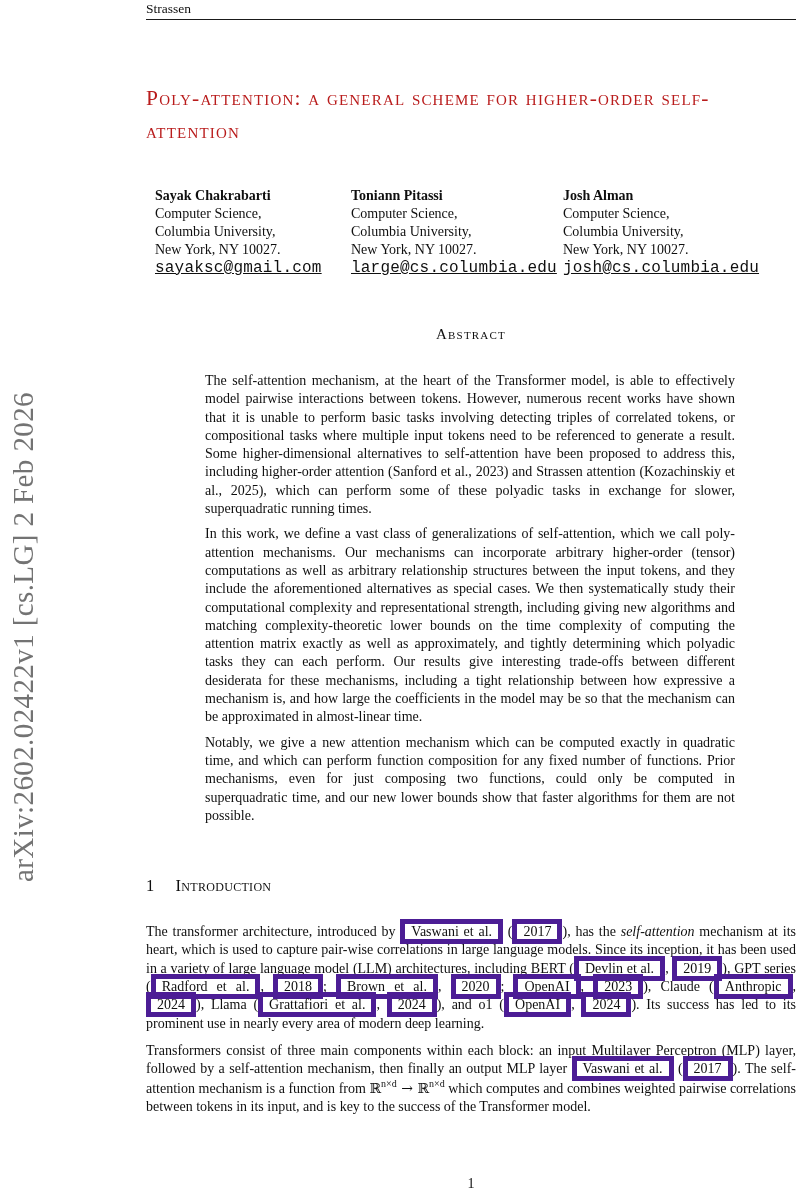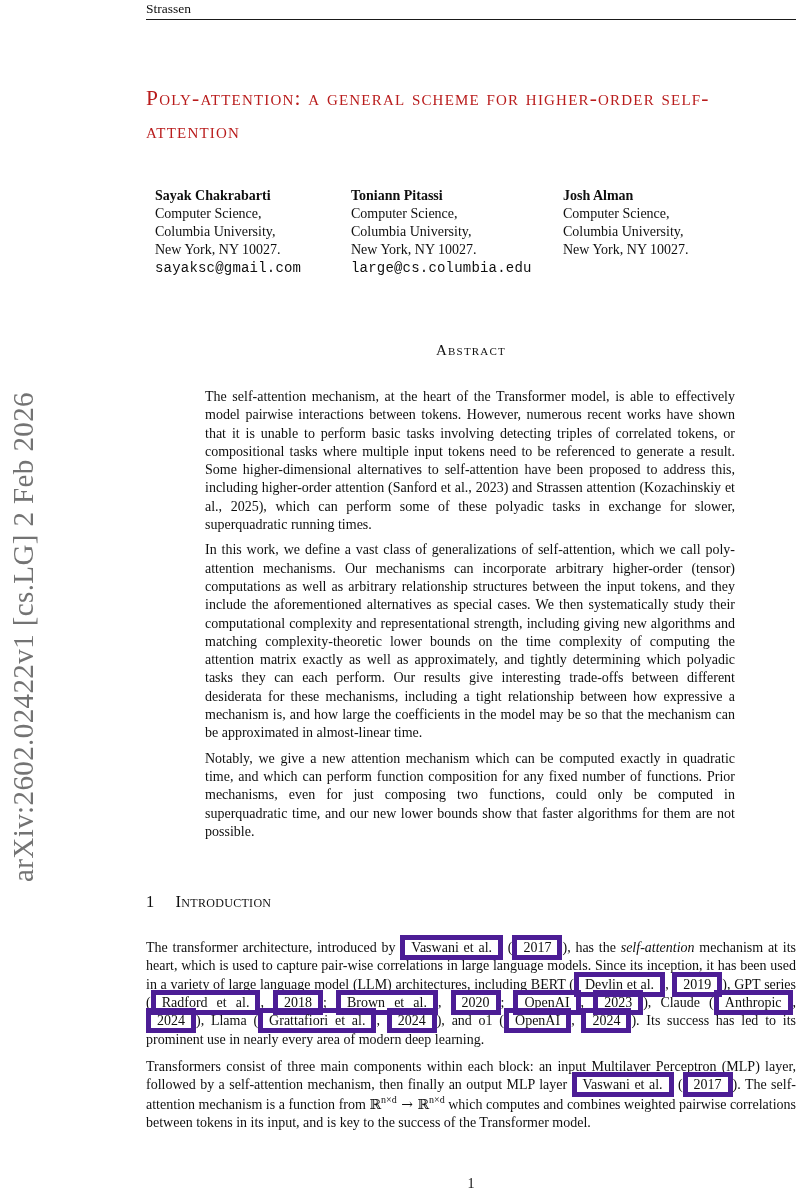--- a/index.html
+++ b/index.html
@@ -47,25 +47,26 @@
     display:flex;
     flex-direction:row;
   }
   .author { font-size:14px; line-height:18px; }
   .author.col1 { width:196px; margin-left:9px; }
   .author.col2 { width:212px; }
   .author.col3 { flex:1; }
   .author .name { font-weight:bold;margin-top:8px; }
   .author .email {
     font-family:"Liberation Mono", monospace;
-    font-size:14px;
+    font-size:16px;
     letter-spacing:0.2px;
+    text-decoration:underline;
   }
   .abstract-heading {
-    margin-top:65px;
+    margin-top:49px;
     text-align:center;
     font-variant:small-caps;
     font-size:15px;
     letter-spacing:1.2px;
   }
   .abstract-body {
     margin-top:29px;
     margin-left:59px;
     width:530px;
     text-align:justify;
@@ -138,20 +139,21 @@
       <div>Computer Science,</div>
       <div>Columbia University,</div>
       <div>New York, NY 10027.</div>
       <div class="email">large@cs.columbia.edu</div>
     </div>
     <div class="author col3">
       <div class="name">Josh Alman</div>
       <div>Computer Science,</div>
       <div>Columbia University,</div>
       <div>New York, NY 10027.</div>
+      <div class="email">josh@cs.columbia.edu</div>
     </div>
   </div>
 
   <div class="abstract-heading">Abstract</div>
 
   <div class="abstract-body">
     <p>The self-attention mechanism, at the heart of the Transformer model, is able to effectively model pairwise interactions between tokens. However, numerous recent works have shown that it is unable to perform basic tasks involving detecting triples of correlated tokens, or compositional tasks where multiple input tokens need to be referenced to generate a result. Some higher-dimensional alternatives to self-attention have been proposed to address this, including higher-order attention (Sanford et al., 2023) and Strassen attention (Kozachinskiy et al., 2025), which can perform some of these polyadic tasks in exchange for slower, superquadratic running times.</p>
     <p>In this work, we define a vast class of generalizations of self-attention, which we call poly-attention mechanisms. Our mechanisms can incorporate arbitrary higher-order (tensor) computations as well as arbitrary relationship structures between the input tokens, and they include the aforementioned alternatives as special cases. We then systematically study their computational complexity and representational strength, including giving new algorithms and matching complexity-theoretic lower bounds on the time complexity of computing the attention matrix exactly as well as approximately, and tightly determining which polyadic tasks they can each perform. Our results give interesting trade-offs between different desiderata for these mechanisms, including a tight relationship between how expressive a mechanism is, and how large the coefficients in the model may be so that the mechanism can be approximated in almost-linear time.</p>
     <p>Notably, we give a new attention mechanism which can be computed exactly in quadratic time, and which can perform function composition for any fixed number of functions. Prior mechanisms, even for just composing two functions, could only be computed in superquadratic time, and our new lower bounds show that faster algorithms for them are not possible.</p>
   </div>

